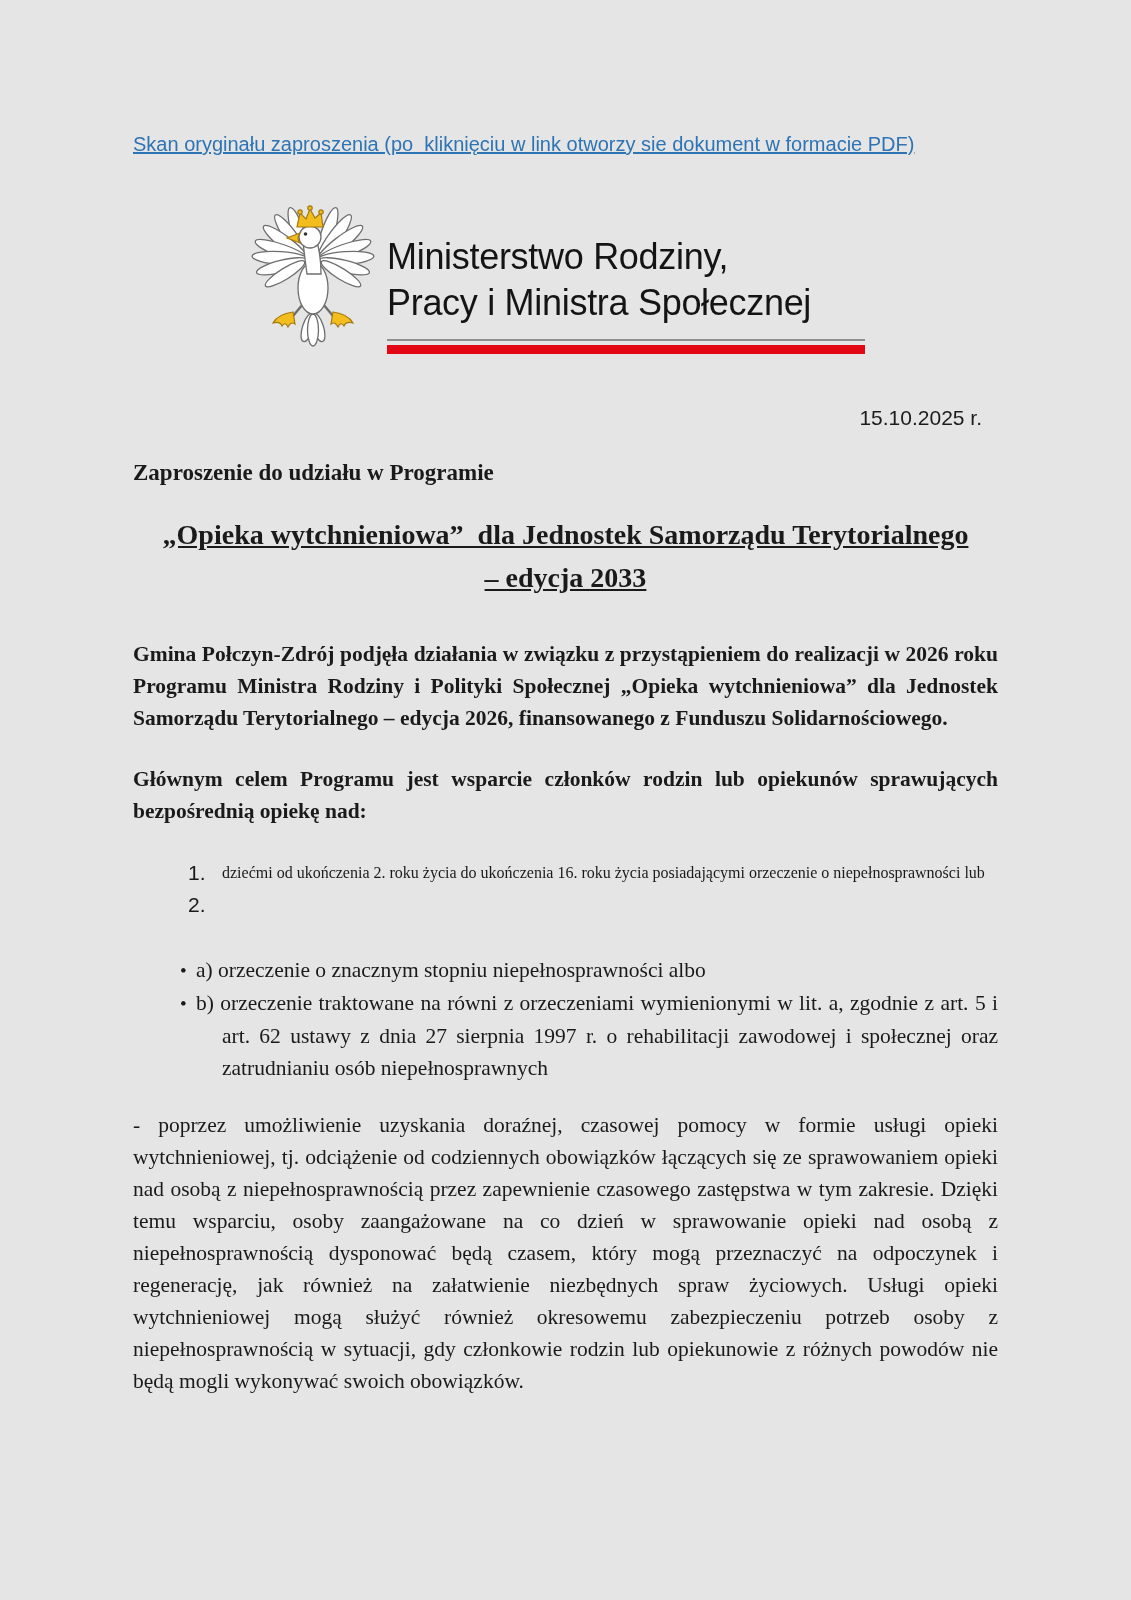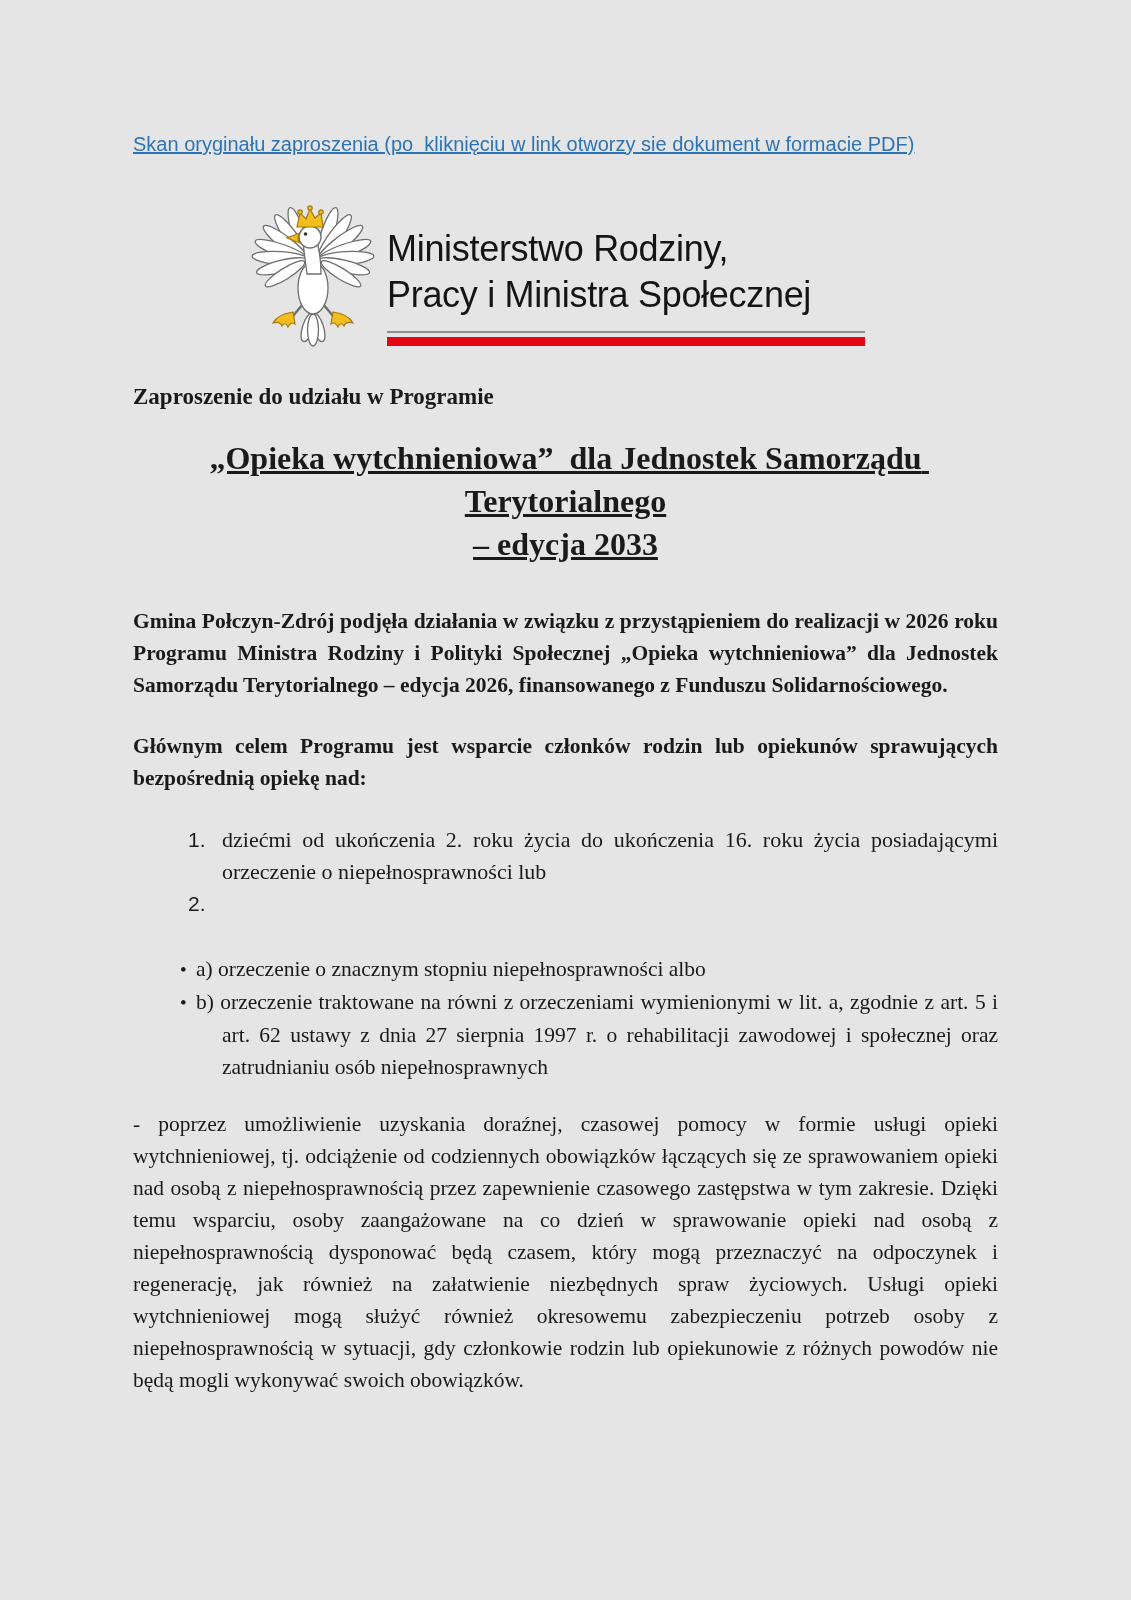--- a/index.html
+++ b/index.html
@@ -23,21 +23,21 @@
     color:#2e74b5;
     text-decoration:underline;
     white-space:pre-wrap;
     cursor:pointer;
   }
 
   
   .logo-block {
     margin:46px 0 0 114px;
     display:flex;
-    align-items:center;
+    align-items:flex-end;
   }
   .logo-right { margin-left:8px; width:478px; }
   .logo-text {
     font-family:"Liberation Sans", sans-serif;
     font-size:36px;
     line-height:46px;
     color:#141414;
     letter-spacing:-0.3px;
     margin-top:16px;
     white-space:nowrap;
@@ -58,21 +58,21 @@
   
   .doc-title {
     margin-top:30px;
     text-align:left;
     font-size:23px;
     font-weight:bold;
   }
   .doc-subtitle {
     margin-top:27px;
     text-align:center;
-    font-size:32px;
+    font-size:28px;
     font-weight:bold;
     line-height:43px;
   }
   .doc-subtitle .sub-line { text-decoration:underline; white-space:pre-wrap; }
 
   
   .para {
     font-size:21.5px;
     line-height:32px;
     text-align:justify;
@@ -85,21 +85,21 @@
   
   .num-list { margin-top:30px; }
   .num-item { display:flex; }
   .num-marker {
     flex:0 0 34px;
     margin-left:55px;
     font-family:"Liberation Sans", sans-serif;
     font-size:21px;
     line-height:32px;
   }
-  .num-text { flex:1; font-size:22px; line-height:32px; text-align:justify;font-family:Liberation Serif, serif; }
+  .num-text { flex:1; font-size:16px; line-height:32px; text-align:justify;font-family:Liberation Serif, serif; }
 
   
   .bullet-list { margin-top:33px; }
   .bullet-item {
     padding-left:89px;
     text-indent:-42px;
     font-size:21.5px;
     line-height:32px;
     text-align:justify;
   }
@@ -161,20 +161,21 @@
       </svg>
 
       <div class="logo-right">
         <div class="logo-text">Ministerstwo Rodziny,</div>
         <div class="logo-text" style="margin-top:0;">Pracy i Ministra Społecznej</div>
         <div class="rule-gray"></div>
         <div class="rule-red"></div>
       </div>
     </div>
 
+    <div class="doc-date">15.10.2025 r.</div>
 
     <div class="doc-title">Zaproszenie do udziału w Programie</div>
 
     <div class="doc-subtitle">
       <div><span class="sub-line">„Opieka wytchnieniowa”  dla Jednostek Samorządu Terytorialnego</span></div>
       <div><span class="sub-line">– edycja 2033</span></div>
     </div>
 
     <div class="para bold p-intro">Gmina Połczyn-Zdrój podjęła działania w związku z przystąpieniem do realizacji w 2026 roku Programu Ministra Rodziny i Polityki Społecznej „Opieka wytchnieniowa” dla Jednostek Samorządu Terytorialnego – edycja 2026, finansowanego z Funduszu Solidarnościowego.</div>
 

